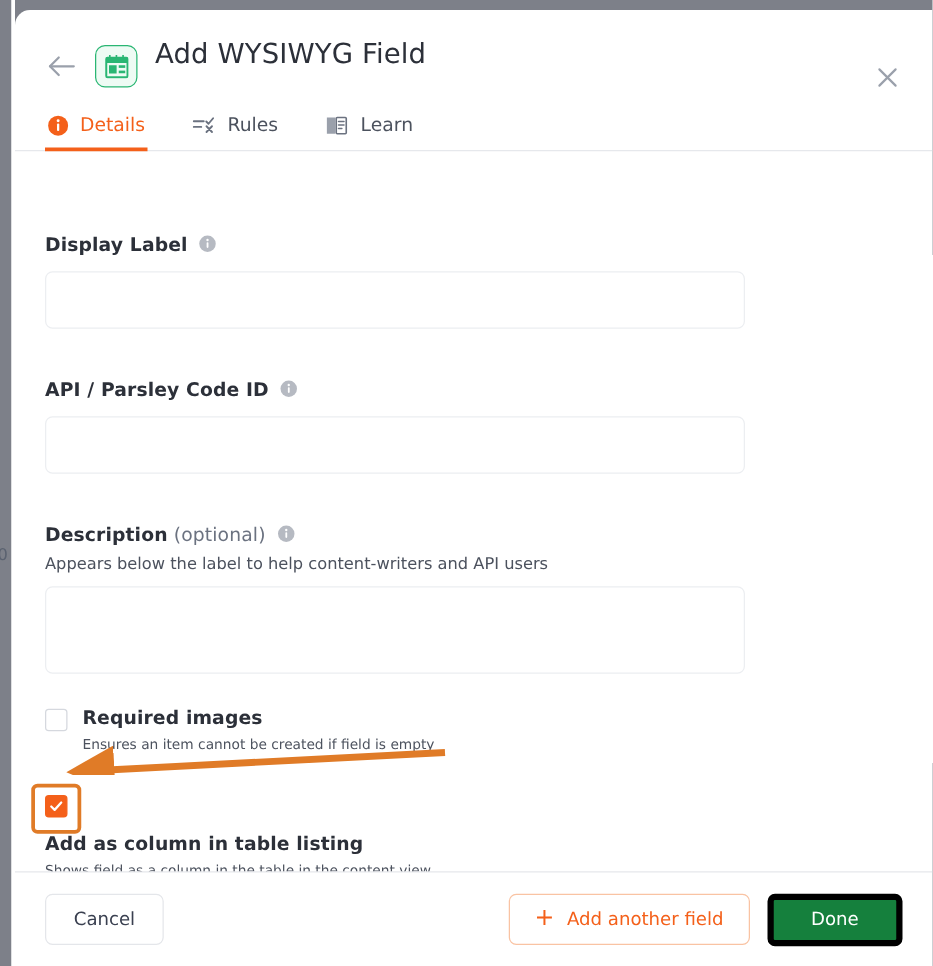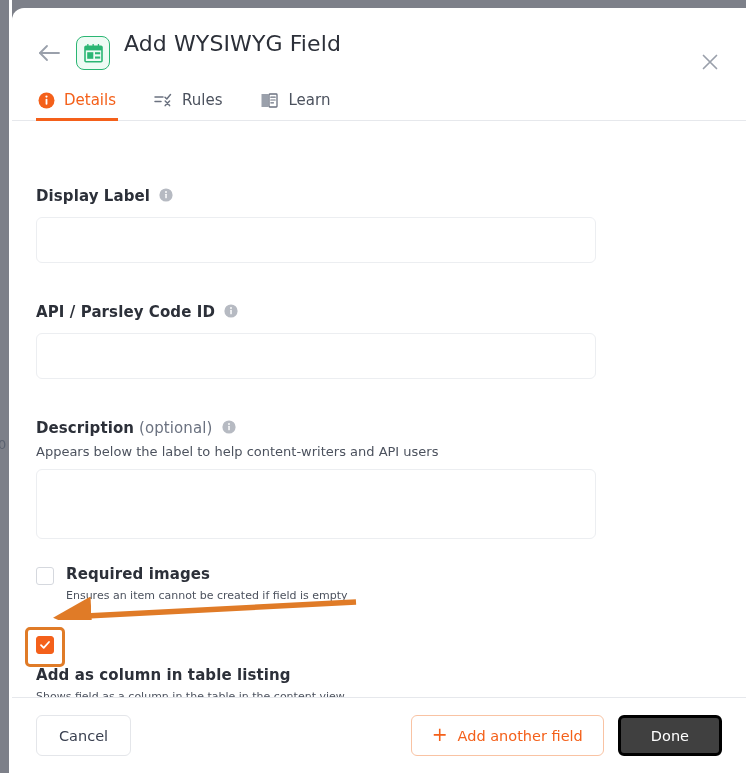--- a/index.html
+++ b/index.html
@@ -301,22 +301,22 @@
     gap: 10px;
     margin-right: 14px;
   }
   .btn-add .plus {
     font-size: 19px;
     line-height: 1;
     position: relative;
     top: -1px;
   }
   .btn-done {
-    background: #404040;
-    border: 3px solid #000000;
+    background: #15803d;
+    border: 5px solid #000000;
     color: #fff;
     padding: 16px 30px;
   }
 </style>
 </head>
 <body>
 
 <div class="behind-page"></div>
 <div class="behind-strip"></div>
 <div class="behind-glyph">0</div>

